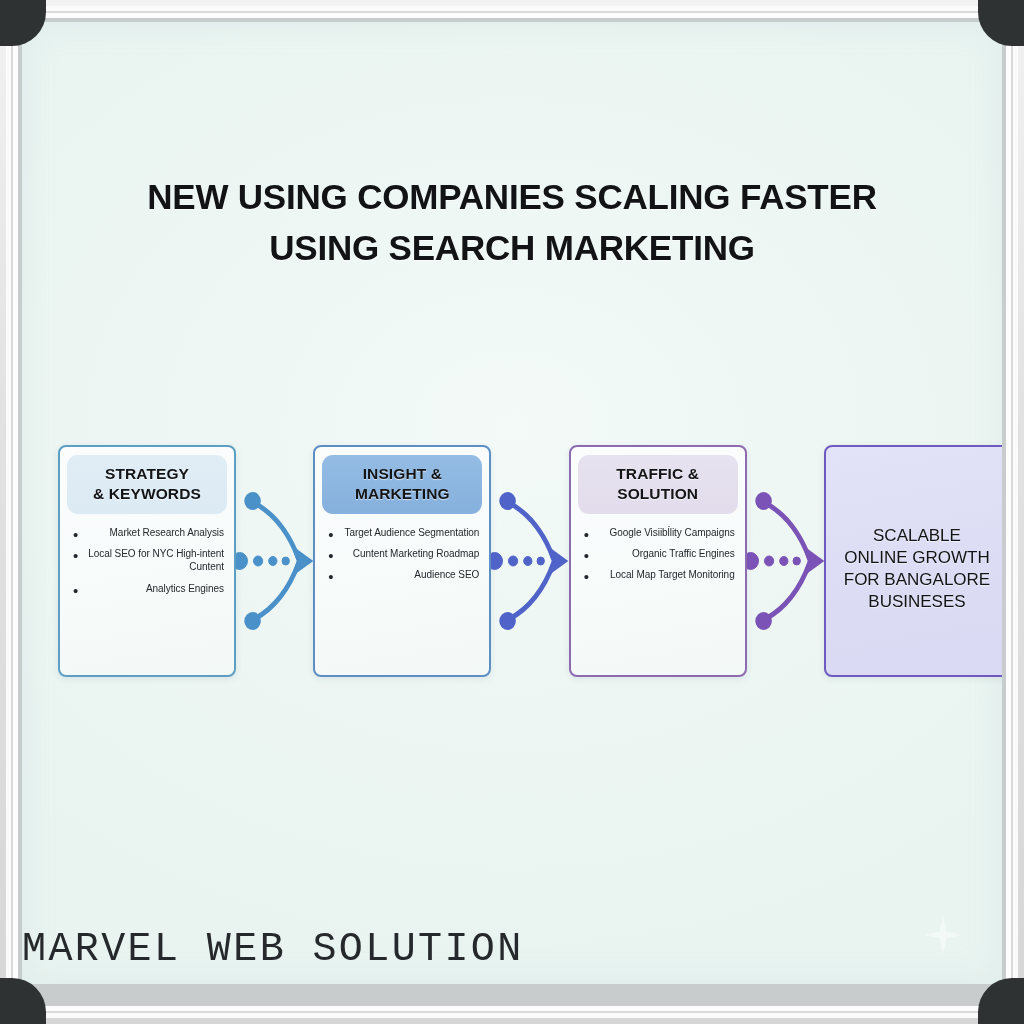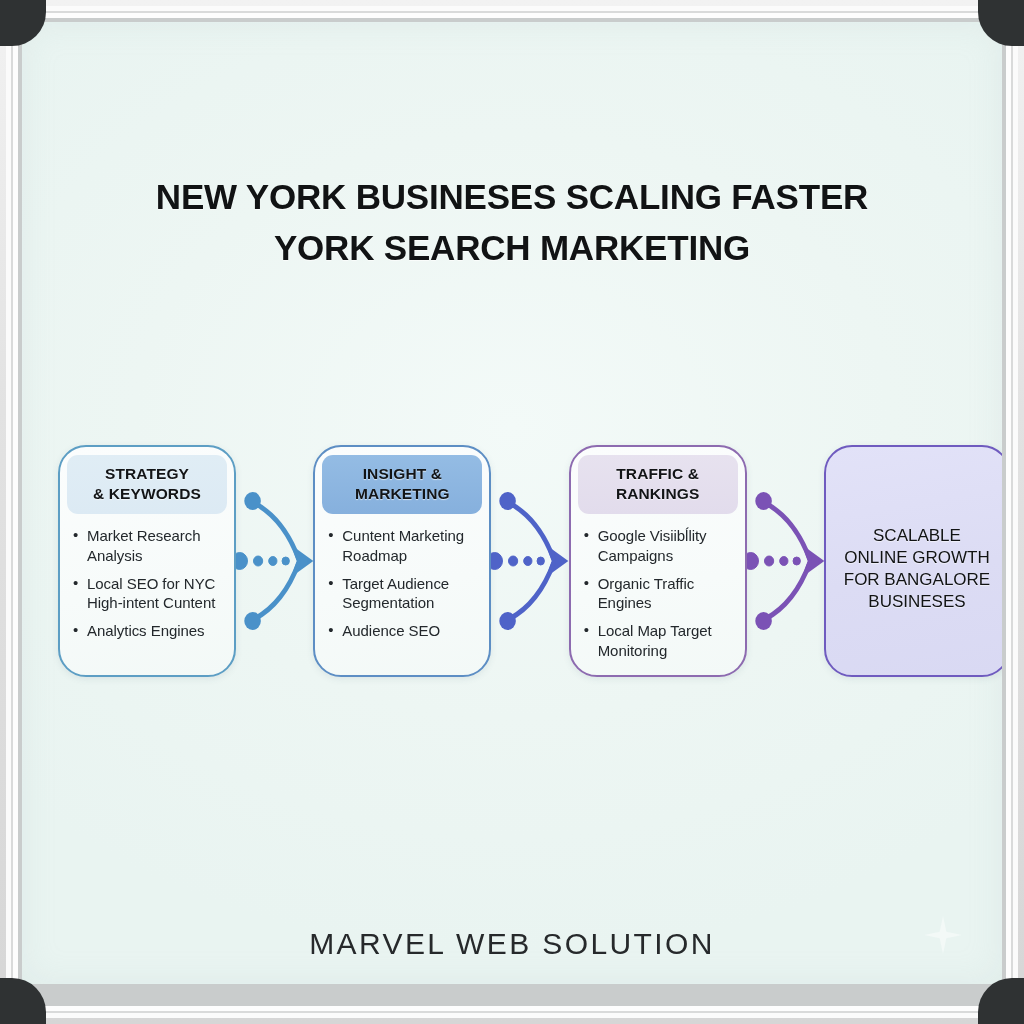--- a/index.html
+++ b/index.html
@@ -90,21 +90,21 @@
     height: 235px;
     display: flex;
     align-items: flex-start;
   }
 
   
   .card {
     position: relative;
     width: 178px;
     height: 232px;
-    border-radius: 28px;
+    border-radius: 8px;
     border: 2px solid #5d9ec4;
     background: linear-gradient(170deg,#fbfdfd 0%, #f7fbfa 60%, #f3f9f7 100%);
     box-shadow: 0 2px 7px rgba(60,90,110,0.10);
     flex: 0 0 auto;
     padding: 8px 7px 8px 7px;
   }
   .card.c2 { border-color: #5d8ec4; }
   .card.c3 { border-color: #8d6bb0; }
   .card.c4 {
     border-color: #6f5bbf;
@@ -131,25 +131,26 @@
   .c3 .card-header { background: linear-gradient(180deg,#e7e2ef 0%, #e2dcec 100%); }
 
   .card-list {
     list-style: none;
     margin: 12px 0 0 0;
     padding: 0 3px 0 6px;
   }
   .card-list li {
     position: relative;
     padding-left: 14px;
-    font-size: 15px;
+    font-size: 10px;
     line-height: 1.33;
     color: #23282c;
     margin-bottom: 8px;
     letter-spacing: -0.05px;
+    text-align: right;
   }
   .card-list li::before {
     content: "•";
     position: absolute;
     left: 0; top: -1px;
     font-size: 15px;
     color: #23282c;
   }
 
   .card-outcome {
@@ -169,26 +170,25 @@
     height: 232px;
     position: relative;
   }
   .connector svg { position: absolute; left: 0; top: 0; width: 100%; height: 100%; }
 
   
   .footer-brand {
     position: absolute;
     left: 0; right: 0;
     top: 905px;
-    text-align: center;
-    font-size: 30px;
+    font-size: 40px;
     font-weight: 300;
     letter-spacing: 2.4px;
     color: #26292b;
-    font-family: Liberation Sans, sans-serif;
+    font-family: Liberation Mono, monospace;
   }
 </style>
 </head>
 <body>
 
 <div class="board-frame">
 
   <div class="frame-line frame-l1"></div>
   <div class="frame-line frame-l2"></div>
   <div class="frame-line frame-l3"></div>
@@ -199,22 +199,22 @@
   <div class="corner corner-bl"></div>
   <div class="corner corner-br"></div>
 
   <div class="board-canvas">
 
     <svg class="sparkle" viewBox="0 0 40 40">
       <path d="M20 2 L23.2 16.8 L38 20 L23.2 23.2 L20 38 L16.8 23.2 L2 20 L16.8 16.8 Z" fill="#ffffff" opacity="0.85"></path>
     </svg>
 
     <div class="title-block">
-      <div class="title-line">NEW YORK BUSINESES SCALING FASTER</div>
-      <div class="title-line">YORK SEARCH MARKETING</div>
+      <div class="title-line">NEW USING COMPANIES SCALING FASTER</div>
+      <div class="title-line">USING SEARCH MARKETING</div>
     </div>
 
     <div class="flow-row">
 
       <div class="card c1">
         <div class="card-header">
           <span>STRATEGY</span><br>
           <span>&amp; KEYWORDS</span>
         </div>
         <ul class="card-list">
@@ -239,22 +239,22 @@
           </g>
         </svg>
       </div>
 
       <div class="card c2">
         <div class="card-header">
           <span>INSIGHT &amp;</span><br>
           <span>MARKETING</span>
         </div>
         <ul class="card-list">
+          <li>Target Audience Segmentation</li>
           <li>Cuntent Marketing Roadmap</li>
-          <li>Target Audience Segmentation</li>
           <li>Audience SEO</li>
         </ul>
       </div>
 
       <div class="connector">
         <svg viewBox="0 0 84 232" preserveAspectRatio="none">
           <g stroke="#4f63c8" fill="#4f63c8">
             <circle cx="4" cy="116" r="8.5"></circle>
             <circle cx="24" cy="116" r="5"></circle>
             <circle cx="40" cy="116" r="4.5"></circle>
@@ -264,21 +264,21 @@
             <circle cx="18" cy="56" r="9" stroke="none"></circle>
             <path d="M20 174 Q52 158 68 118" fill="none" stroke="#4f63c8" stroke-width="5" stroke-linecap="round"></path>
             <circle cx="18" cy="176" r="9" stroke="none"></circle>
           </g>
         </svg>
       </div>
 
       <div class="card c3">
         <div class="card-header">
           <span>TRAFFIC &amp;</span><br>
-          <span>RANKINGS</span>
+          <span>SOLUTION</span>
         </div>
         <ul class="card-list">
           <li>Google Visiibĺlity Campaigns</li>
           <li>Organic Traffic Engines</li>
           <li>Local Map Target Monitoring</li>
         </ul>
       </div>
 
       <div class="connector">
         <svg viewBox="0 0 84 232" preserveAspectRatio="none">

